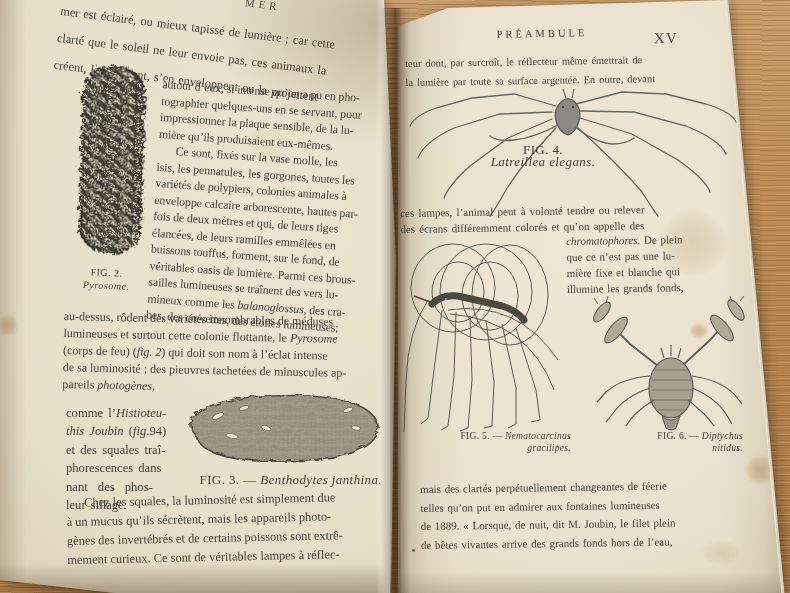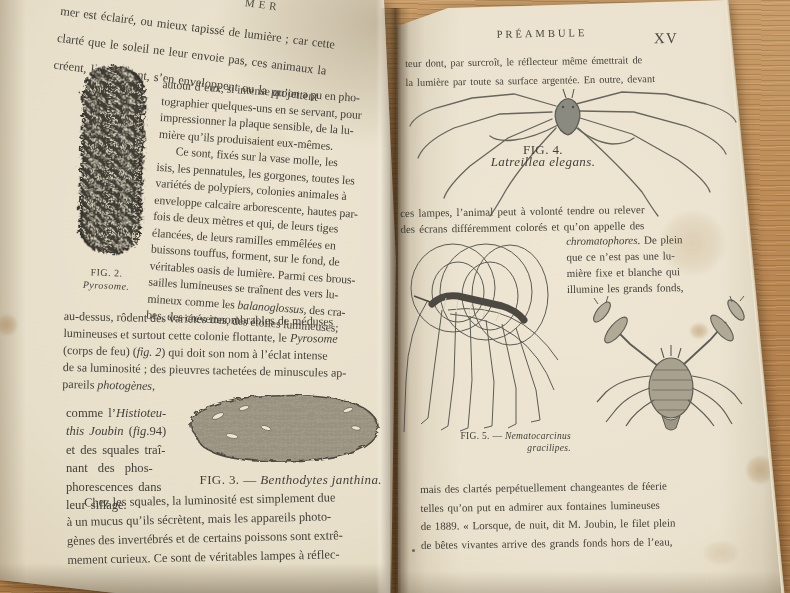--- a/index.html
+++ b/index.html
@@ -157,22 +157,22 @@
           <div class="ln"><span>lumineuses et surtout cette colonie flottante, le </span><span class="it">Pyrosome</span></div>
           <div class="ln"><span>(corps de feu) (</span><span class="it">fig. 2</span><span>) qui doit son nom à l’éclat intense</span></div>
           <div class="ln">de sa luminosité ; des pieuvres tachetées de minuscules ap-</div>
           <div class="ln"><span>pareils </span><span class="it">photogènes</span><span>,</span></div>
         </div>
 
     <div class="abs lp-d">
           <div class="ln"><span>comme l’</span><span class="it">Histioteu-</span></div>
           <div class="ln"><span class="it">this Joubin</span><span> (</span><span class="it">fig</span><span>.94)</span></div>
           <div class="ln">et des squales traî-</div>
+          <div class="ln">phorescences dans</div>
           <div class="ln wsp">nant des phos-</div>
-          <div class="ln">phorescences dans</div>
           <div class="ln">leur sillage.</div>
         </div>
 
     <div class="abs fig3">
       <svg width="202" height="78" viewBox="0 0 202 78">
         <defs>
           <pattern id="benT" width="8" height="8" patternUnits="userSpaceOnUse">
             <rect width="8" height="8" fill="#a29a88"></rect>
             <path d="M0 2h8M0 5h8" stroke="#8d8573" stroke-width="0.7"></path>
             <path d="M2 0v8M6 0v8" stroke="#958d7b" stroke-width="0.5"></path>
@@ -298,20 +298,24 @@
         <ellipse cx="93" cy="92" rx="22" ry="30" fill="#a8a18e" stroke="#5d5c55" stroke-width="1.2"></ellipse>
         <path d="M76 74 h34 M74 84 h40 M74 94 h40 M76 104 h36 M80 114 h28" stroke="#6e685a" stroke-width="0.8" fill="none"></path>
         <path d="M86 62 l-3 -10 M93 60 l0 -11 M100 62 l3 -10" stroke="#5d5c55" stroke-width="1.1" fill="none"></path>
         <path d="M84 120 q9 8 18 0 l-4 12 q-5 4 -10 0 z" fill="#9d9684" stroke="#5d5c55" stroke-width="1"></path>
       </g>
       <g stroke="#5d5c55" stroke-width="1.2" fill="none">
         <path d="M72 80 Q44 82 28 96 l-9 10 M72 92 Q48 100 36 116 l-8 10 M76 104 Q56 116 48 130"></path>
         <path d="M114 80 Q142 84 156 98 l8 10 M114 92 Q138 102 148 118 l6 10 M110 104 Q128 118 136 130"></path>
       </g>
     </svg>
+    <div class="abs fig6cap">
+          <div class="capln"><span>FIG. 6. — </span><span class="it">Diptychus</span></div>
+          <div class="capln it">nitidus.</div>
+        </div>
 
     <div class="abs rp-3">
           <div class="ln">mais des clartés perpétuellement changeantes de féerie</div>
           <div class="ln">telles qu’on put en admirer aux fontaines lumineuses</div>
           <div class="ln">de 1889. « Lorsque, de nuit, dit M. Joubin, le filet plein</div>
           <div class="ln">de bêtes vivantes arrive des grands fonds hors de l’eau,</div>
         </div>
 
     <div class="speck" style="left:16px;top:549px;"></div>
     <div class="stain" style="left:252px;top:198px;width:90px;height:90px;opacity:.45;"></div>

